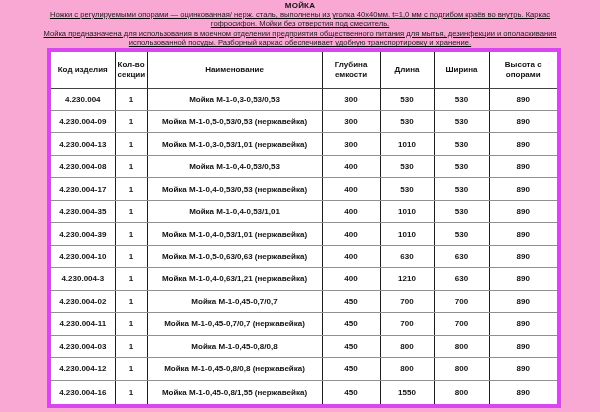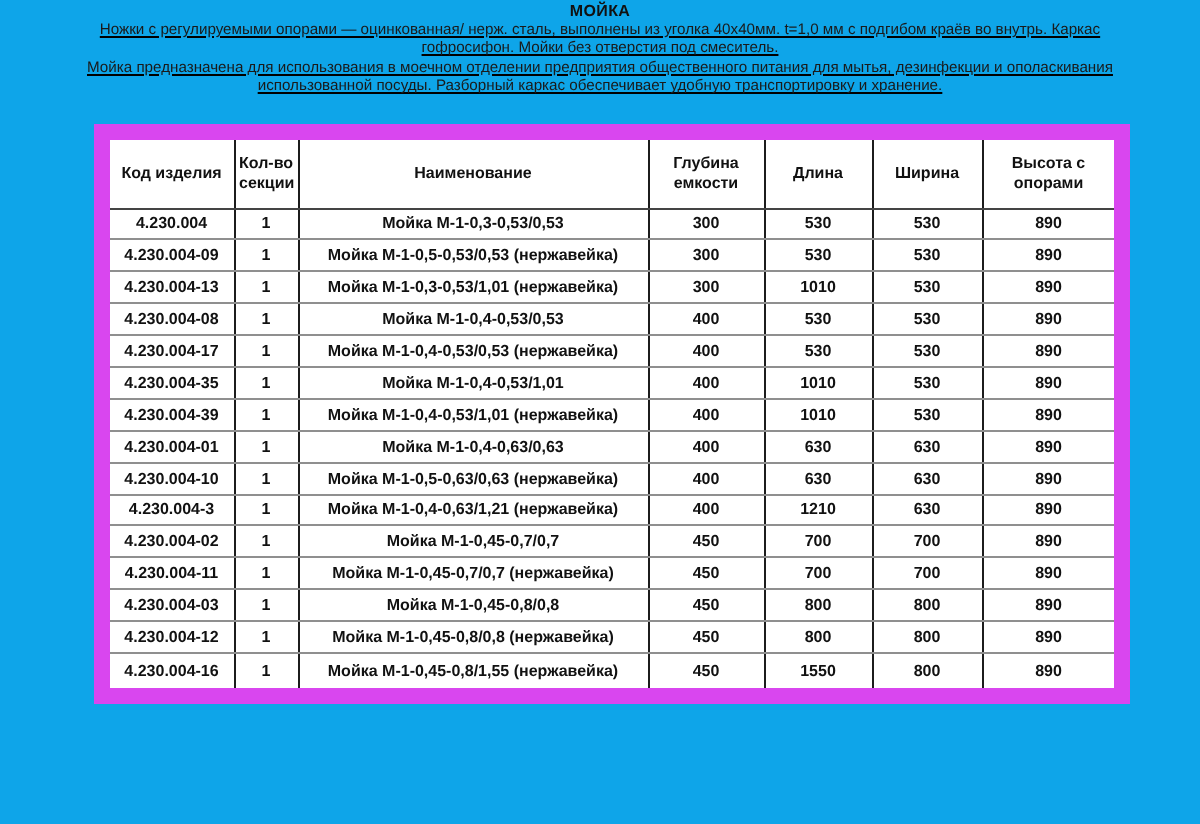--- a/index.html
+++ b/index.html
@@ -9,21 +9,21 @@
     height: 412px;
     background: #ffffff;
     font-family: "Liberation Sans", "DejaVu Sans", sans-serif;
     color: #000000;
     overflow: hidden;
   }
   .page {
     position: relative;
     width: 600px;
     height: 412px;
-    background: #0ea5e9;
+    background: #f9a8d4;
   }
   .title {
     position: absolute;
     top: 1px;
     left: 0;
     right: 0;
     text-align: center;
     font-size: 8px;
     font-weight: 600;
     letter-spacing: 0.2px;
@@ -38,27 +38,27 @@
     text-decoration: underline;
   }
   .text-line {
     font-size: 7.6px;
     line-height: 9.4px;
     color: #1a1a1a;
     white-space: nowrap;
   }
   table.spec {
     position: absolute;
-    top: 62px;
+    top: 48px;
     left: 47px;
     width: 510px;
-    height: 290px;
+    height: 360px;
     border-collapse: collapse;
     table-layout: fixed;
-    border: 8px solid #d946ef;
+    border: 4px solid #d946ef;
   }
   table.spec th, table.spec td {
     border-left: 1px solid #1c1c1c;
     border-right: 1px solid #1c1c1c;
     border-top: 1px solid #8f8f8f;
     border-bottom: 1px solid #8f8f8f;
     text-align: center;
     vertical-align: middle;
     font-size: 8px;
     font-weight: 700;
@@ -168,38 +168,29 @@
         <tr>
           <td>4.230.004-39</td>
           <td>1</td>
           <td>Мойка М-1-0,4-0,53/1,01 (нержавейка)</td>
           <td>400</td>
           <td>1010</td>
           <td>530</td>
           <td>890</td>
         </tr>
         <tr>
-          <td>4.230.004-01</td>
-          <td>1</td>
-          <td>Мойка М-1-0,4-0,63/0,63</td>
+          <td>4.230.004-10</td>
+          <td>1</td>
+          <td>Мойка М-1-0,5-0,63/0,63 (нержавейка)</td>
           <td>400</td>
           <td>630</td>
           <td>630</td>
           <td>890</td>
         </tr>
         <tr>
-          <td>4.230.004-10</td>
-          <td>1</td>
-          <td>Мойка М-1-0,5-0,63/0,63 (нержавейка)</td>
-          <td>400</td>
-          <td>630</td>
-          <td>630</td>
-          <td>890</td>
-        </tr>
-        <tr>
           <td>4.230.004-3</td>
           <td>1</td>
           <td>Мойка М-1-0,4-0,63/1,21 (нержавейка)</td>
           <td>400</td>
           <td>1210</td>
           <td>630</td>
           <td>890</td>
         </tr>
         <tr>
           <td>4.230.004-02</td>

